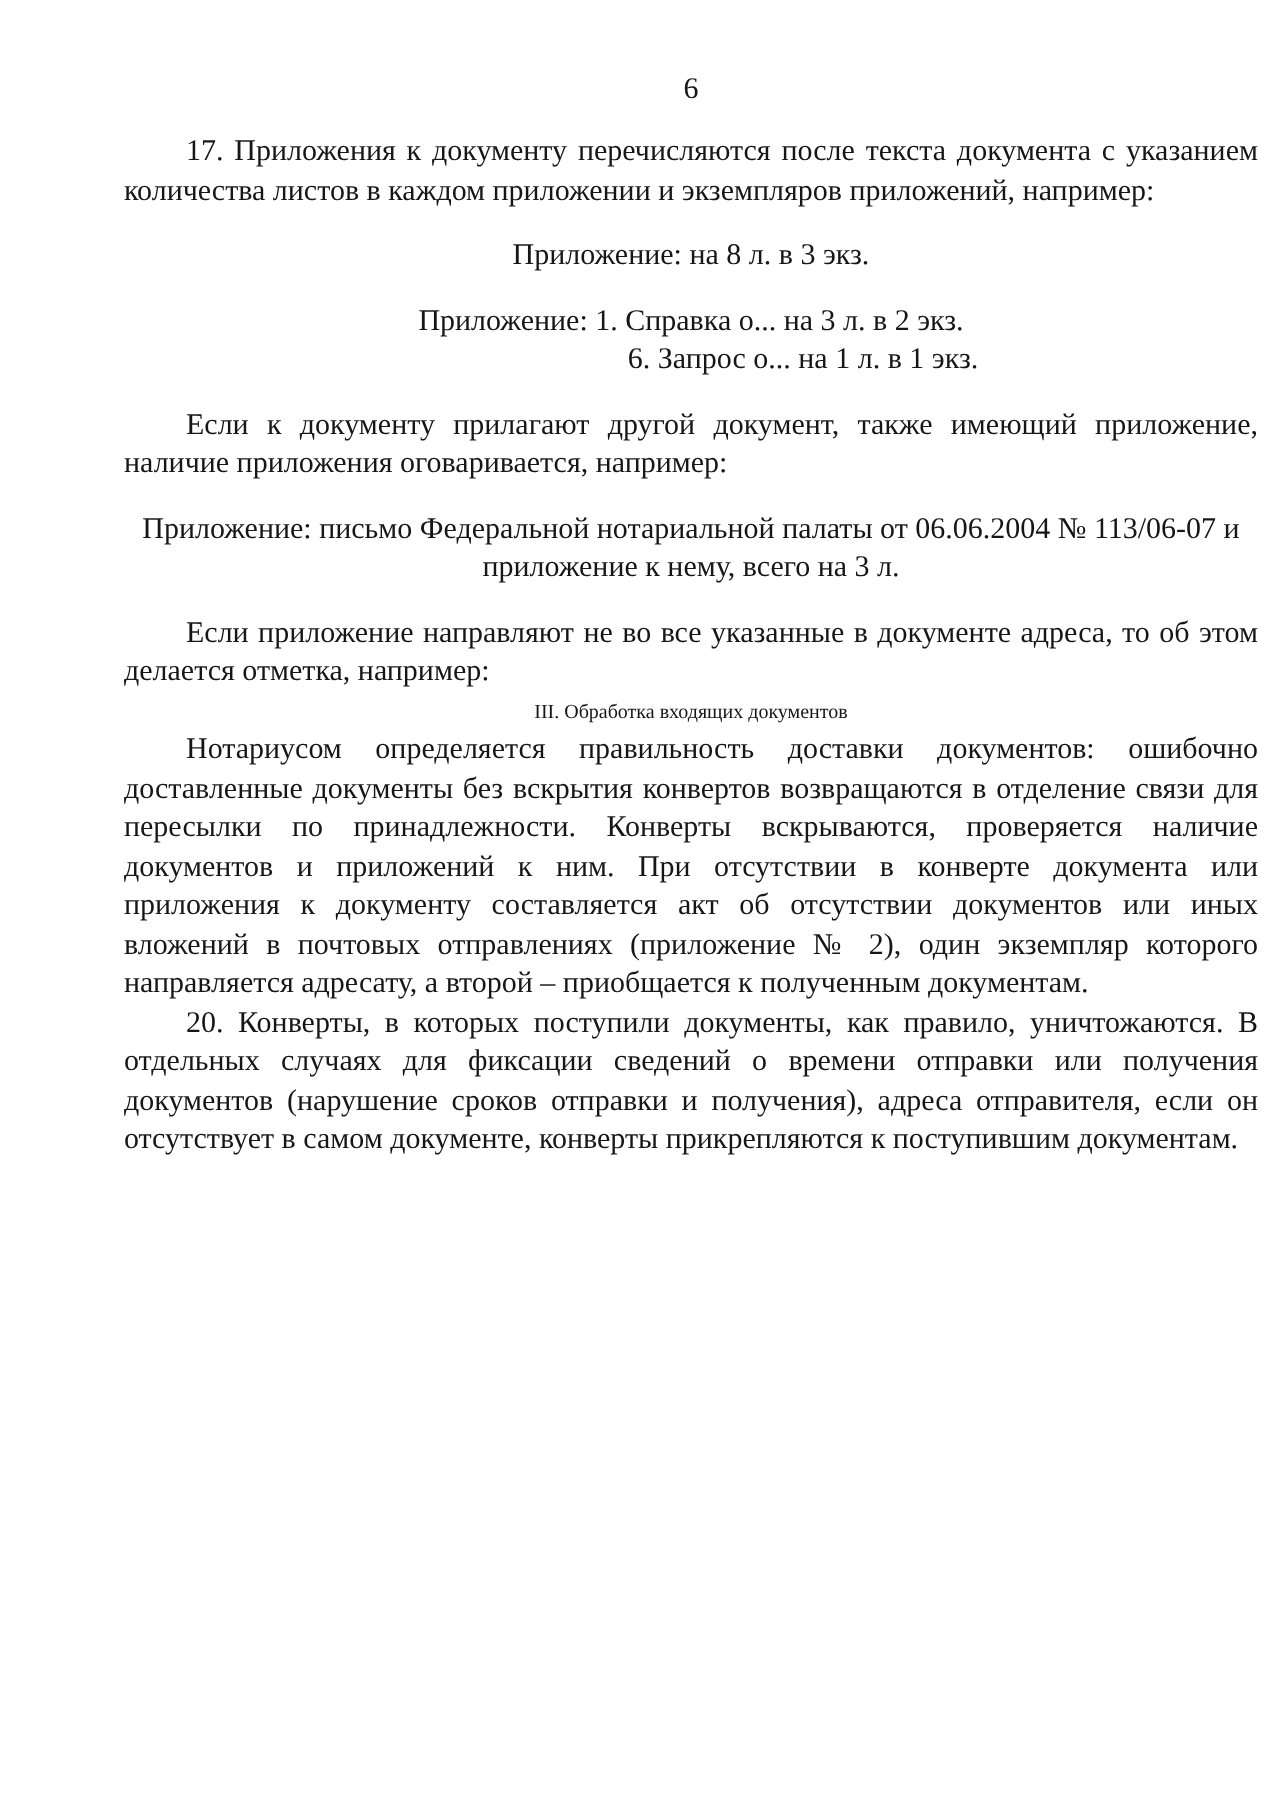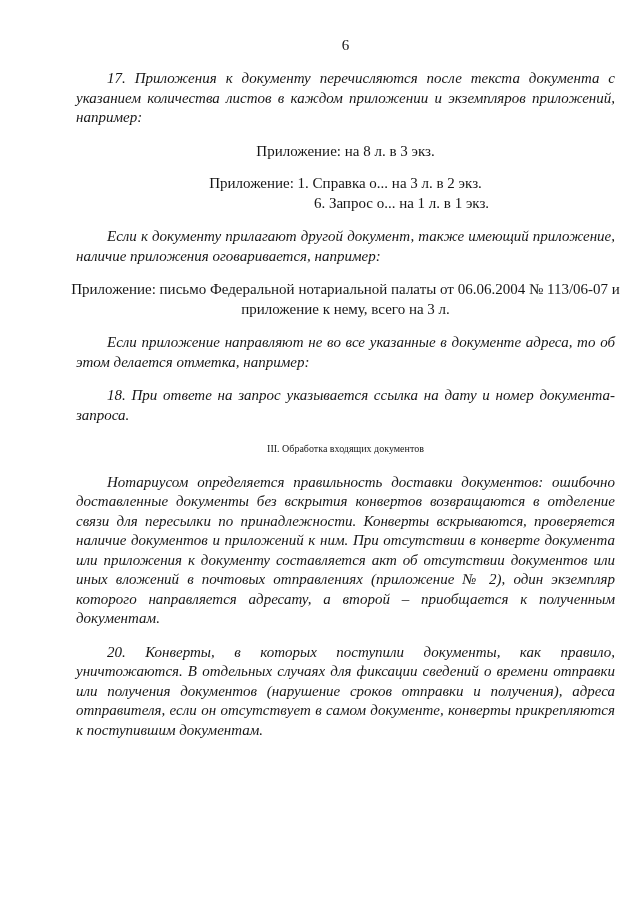--- a/index.html
+++ b/index.html
@@ -17,26 +17,25 @@
     height: 905px;
     padding: 36px 11px 20px 62px;
   }
   .page-number {
     text-align: center;
     font-size: 15px;
     line-height: 19px;
     margin-bottom: 12px;
   }
   .para {
-    margin: 14px;
+    margin: 0;
     font-size: 15px;
     line-height: 19.5px;
     text-align: justify;
     text-indent: 31px;
-    font-style: italic;
   }
   .example {
     margin: 13px 0;
     font-size: 15px;
     line-height: 19.5px;
     text-align: center;
   }
   .example .hang-line {
     margin-left: 112px;
   }
@@ -66,21 +65,20 @@
     <div class="hang-line">6. Запрос о... на 1 л. в 1 экз.</div>
   </div>
 
   <p class="para">Если к документу прилагают другой документ, также имеющий приложение, наличие приложения оговаривается, например:</p>
 
   <p class="example">Приложение: письмо Федеральной нотариальной палаты от 06.06.2004 № 113/06-07 и приложение к нему, всего на 3 л.</p>
 
   <p class="para">Если приложение направляют не во все указанные в документе адреса, то об этом делается отметка, например:</p>
 
 
-  <p class="para">18. При ответе на запрос указывается ссылка на дату и номер документа-запроса.</p>
 
   <h3 class="section-heading">III. Обработка входящих документов</h3>
 
 
   <p class="para">Нотариусом определяется правильность доставки документов: ошибочно доставленные документы без вскрытия конвертов возвращаются в отделение связи для пересылки по принадлежности. Конверты вскрываются, проверяется наличие документов и приложений к ним. При отсутствии в конверте документа или приложения к документу составляется акт об отсутствии документов или иных вложений в почтовых отправлениях (приложение № 2), один экземпляр которого направляется адресату, а второй – приобщается к полученным документам.</p>
 
   <p class="para">20. Конверты, в которых поступили документы, как правило, уничтожаются. В отдельных случаях для фиксации сведений о времени отправки или получения документов (нарушение сроков отправки и получения), адреса отправителя, если он отсутствует в самом документе, конверты прикрепляются к поступившим документам.</p>
 
 </div>
 

